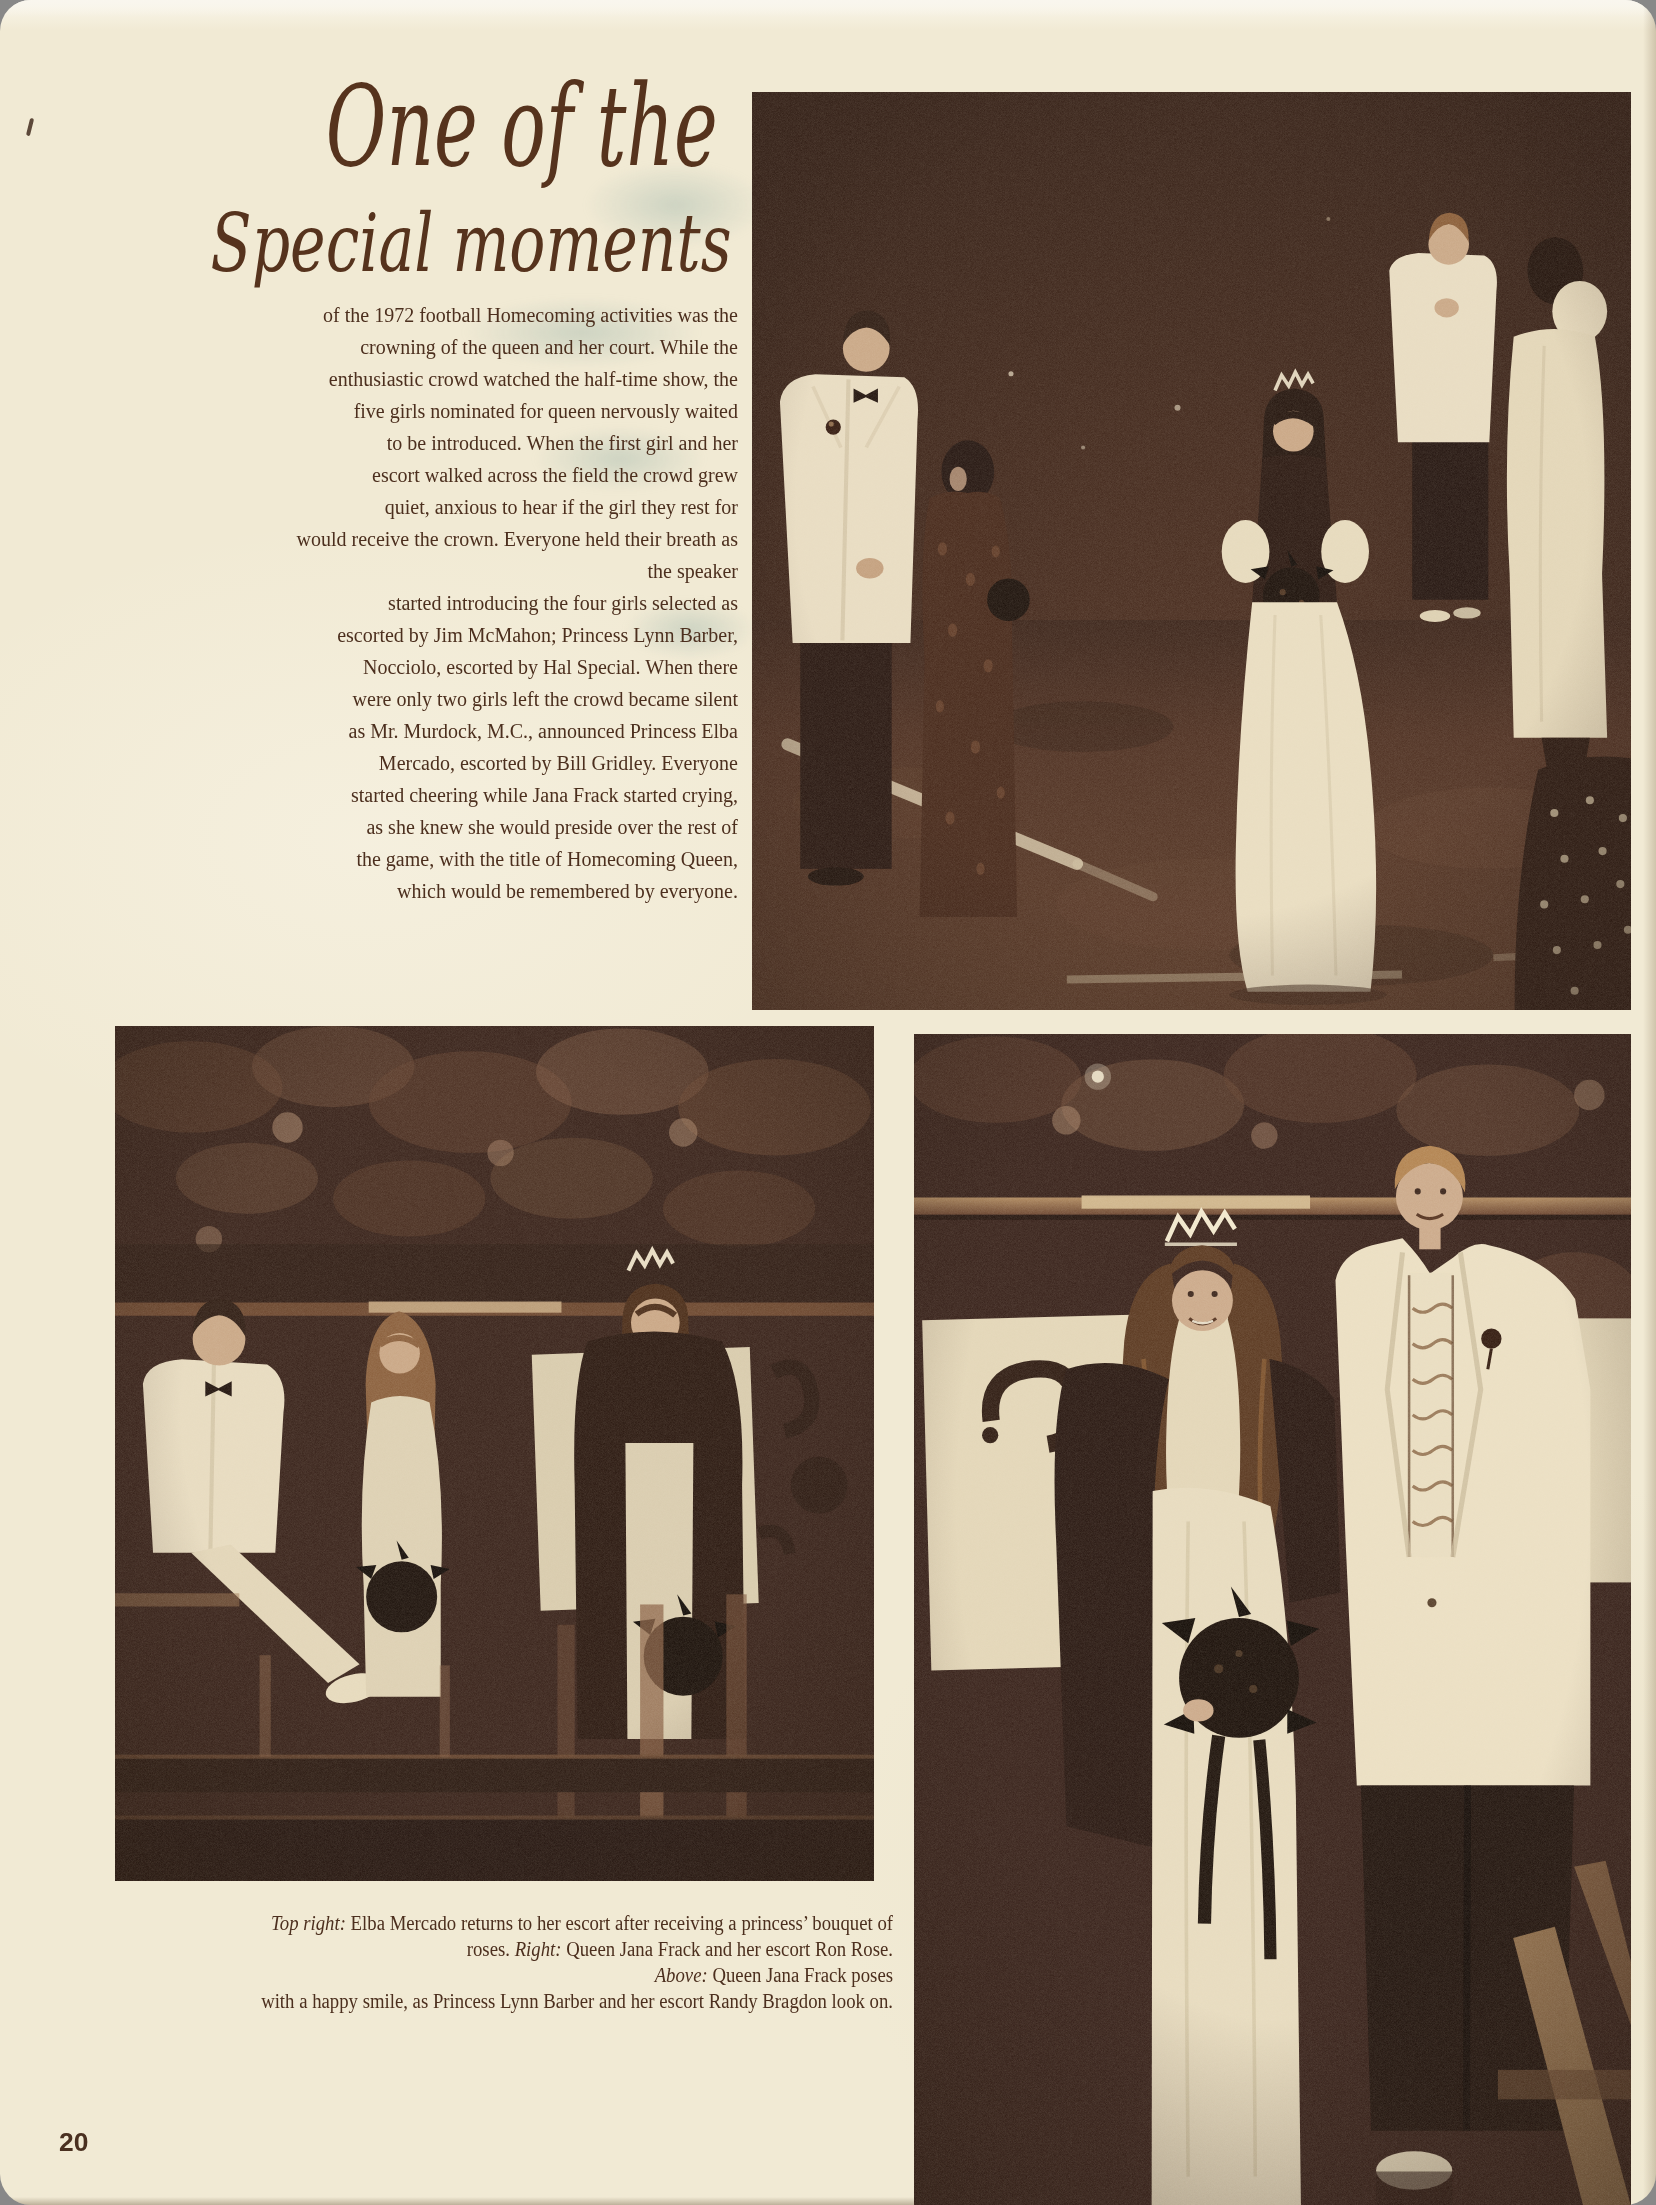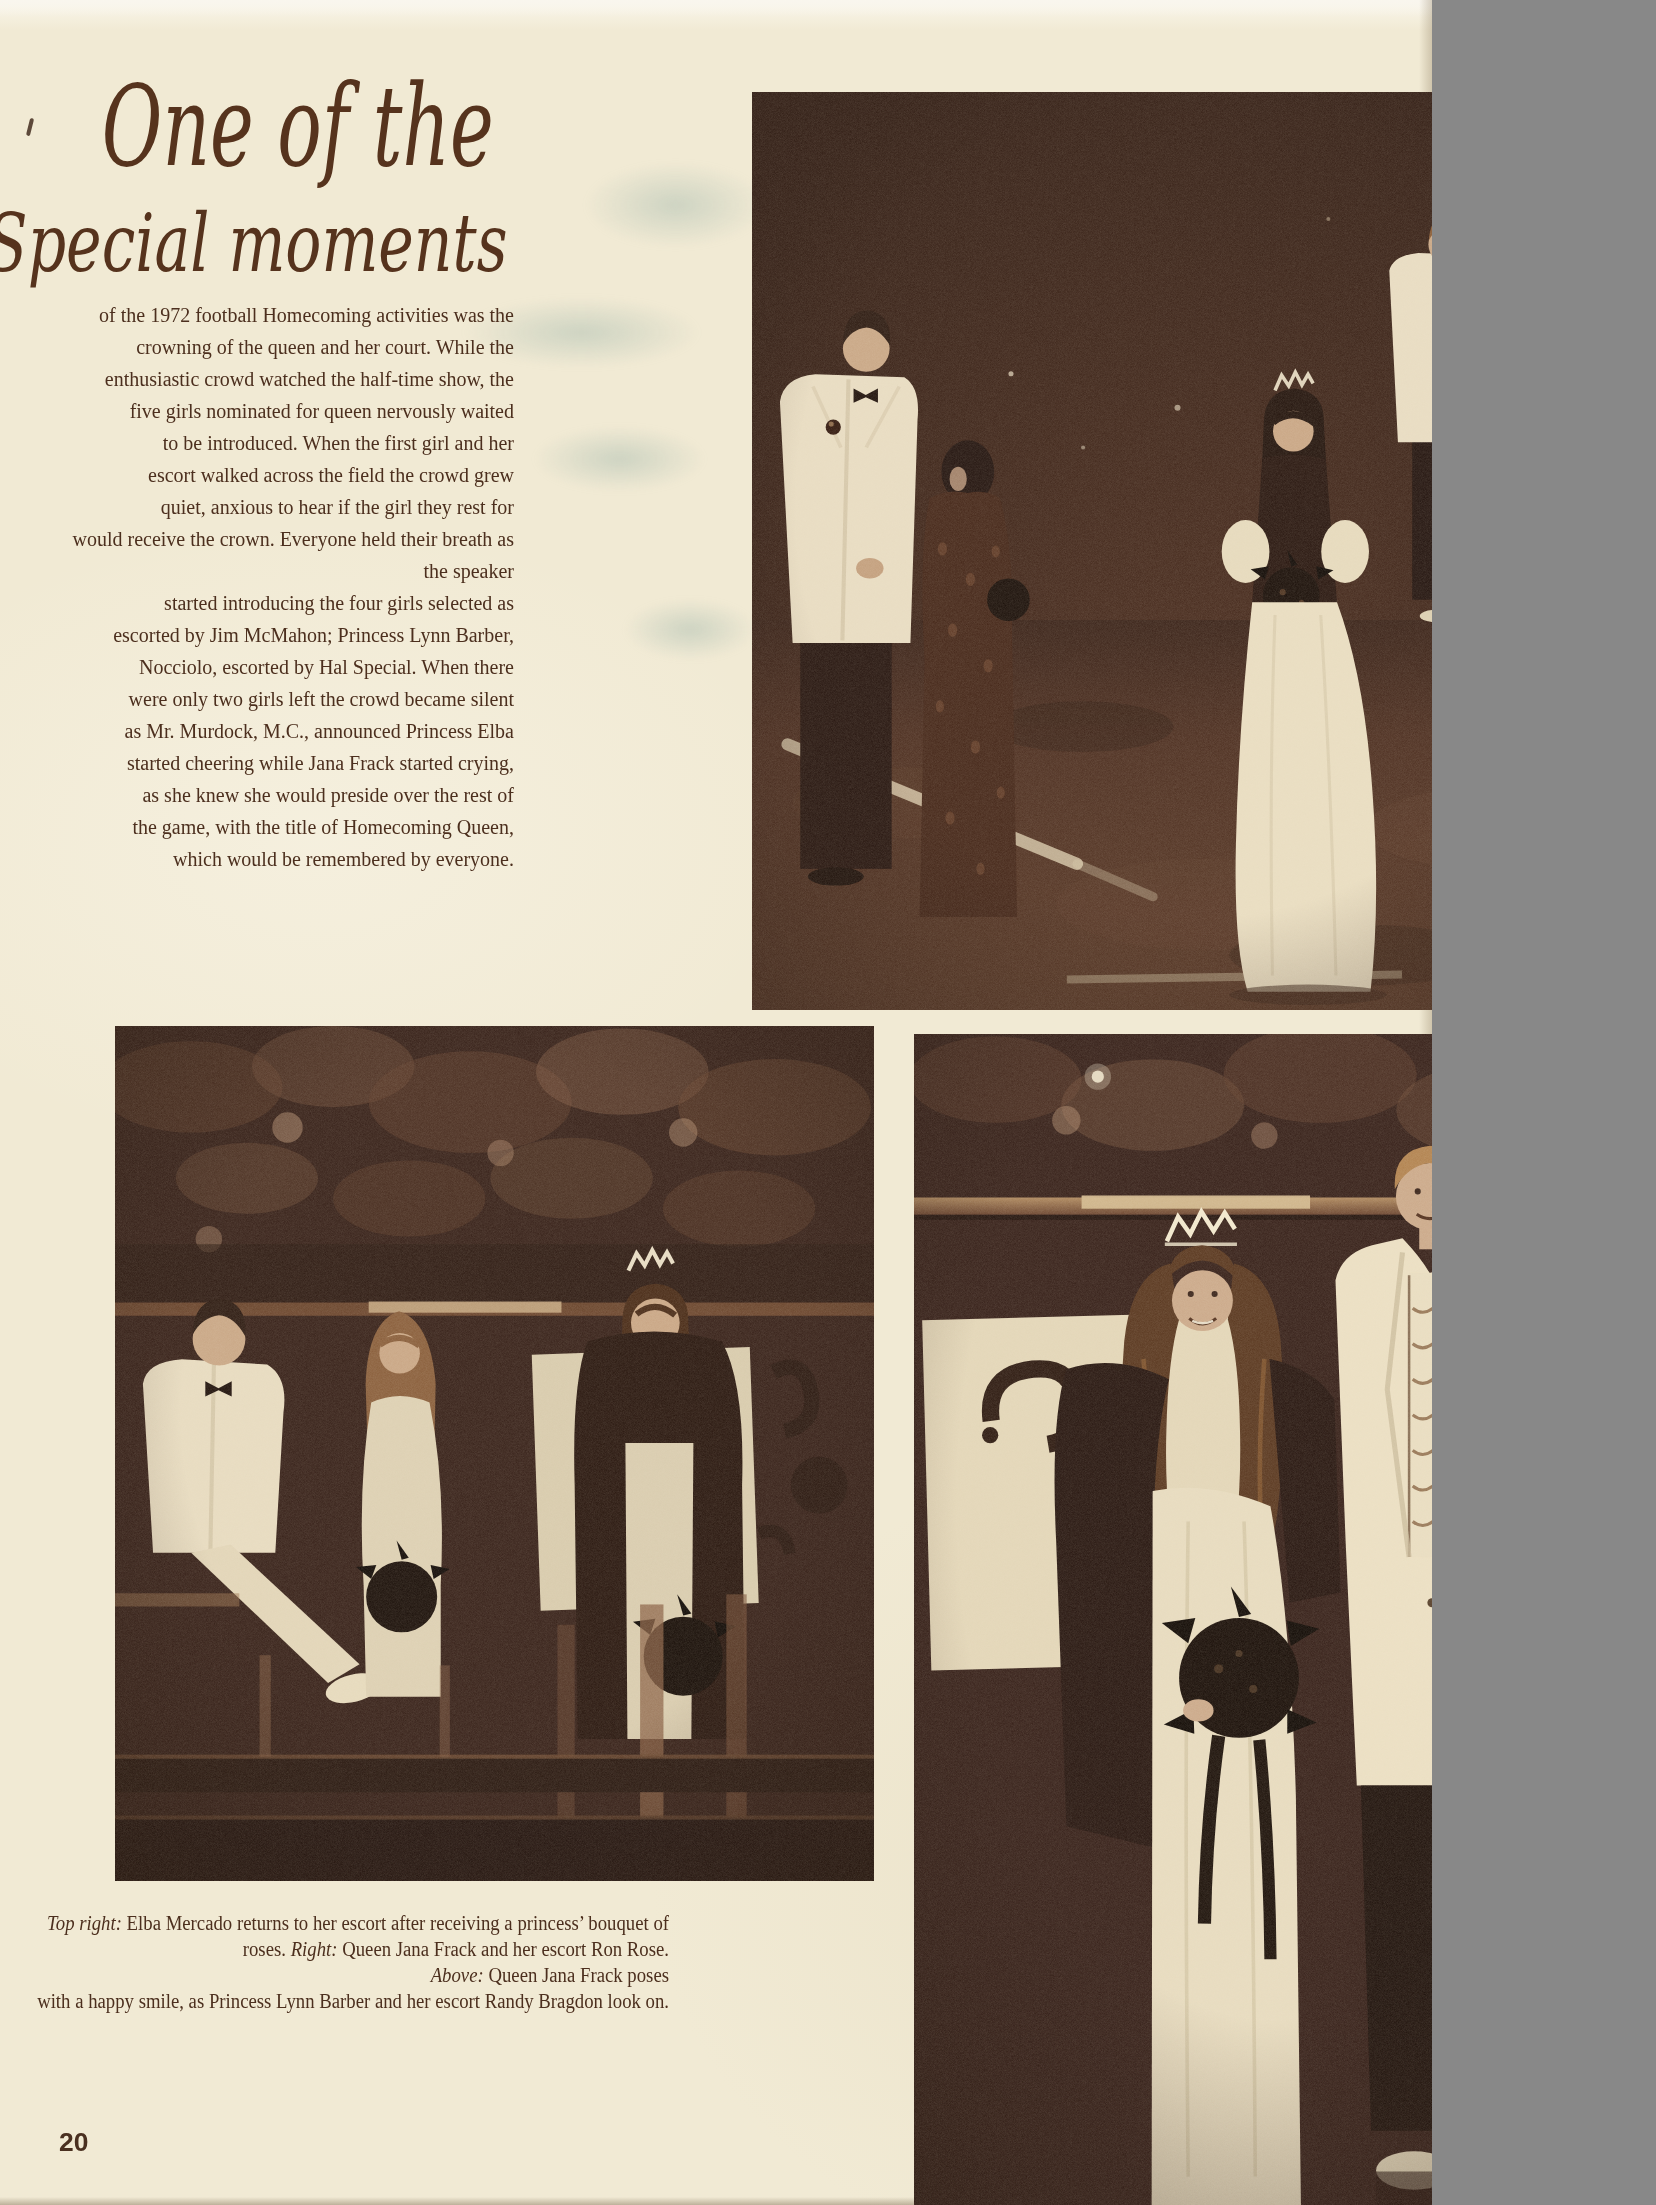--- a/index.html
+++ b/index.html
@@ -4,28 +4,29 @@
 <style>
   :root{
     --paper:#f1ead4;
     --paper-hi:#f8f5ec;
     --ink:#4c2f1e;
     --title-ink:#56331d;
     --photo-dark:#3b241a;
   }
   html,body{margin:0;padding:0;background:#888;}
   .page{
-    position:relative;width:1432px;height:2205px;overflow:hidden;
+    position:relative;width:1656px;height:2205px;overflow:hidden;
     background:var(--paper);
     background-image:
       radial-gradient(ellipse 711px 457px at 22% 38%, rgba(250,246,234,.45), rgba(250,246,234,0) 70%),
       radial-gradient(ellipse 812px 609px at 85% 85%, rgba(222,210,178,.35), rgba(222,210,178,0) 70%),
       linear-gradient(to bottom, rgba(252,250,242,.8) 0px, rgba(252,250,242,0) 30.5px);
     font-family:"Liberation Serif", serif;
     color:var(--ink);
+    border-radius:31px;
   }
   .top-strip{position:absolute;left:0;top:0;width:100%;height:17.3px;
     background:linear-gradient(to bottom,#f9f6ee, rgba(249,246,238,0));}
   .right-edge{position:absolute;right:0;top:0;width:13.2px;height:100%;z-index:1;
     background:linear-gradient(to right, rgba(118,98,66,0), rgba(118,98,66,.28));}
   .bottom-edge{position:absolute;left:0;bottom:0;width:914px;height:8.1px;z-index:1;
     background:linear-gradient(to bottom, rgba(90,70,45,0), rgba(90,70,45,.35));}
   .stray-mark{position:absolute;left:28.4px;top:118px;width:3.6px;height:18.3px;background:#432d1e;
     transform:rotate(14deg);border-radius:2px;opacity:.85;}
   .ghost{position:absolute;filter:blur(3.6px);pointer-events:none;
@@ -84,20 +85,21 @@
       <div class="bline">to be introduced. When the first girl and her</div>
       <div class="bline">escort walked across the field the crowd grew</div>
       <div class="bline">quiet, anxious to hear if the girl they rest for</div>
       <div class="bline">would receive the crown. Everyone held their breath as</div>
       <div class="bline">the speaker</div>
       <div class="bline">started introducing the four girls selected as</div>
       <div class="bline">escorted by Jim McMahon; Princess Lynn Barber,</div>
       <div class="bline">Nocciolo, escorted by Hal Special. When there</div>
       <div class="bline">were only two girls left the crowd became silent</div>
       <div class="bline">as Mr. Murdock, M.C., announced Princess Elba</div>
+      <div class="bline">Mercado, escorted by Bill Gridley. Everyone</div>
       <div class="bline">started cheering while Jana Frack started crying,</div>
       <div class="bline">as she knew she would preside over the rest of</div>
       <div class="bline">the game, with the title of Homecoming Queen,</div>
       <div class="bline">which would be remembered by everyone.</div>
     </div>
 
   <figure class="photo photo1">
     <svg viewBox="0 0 1731 1808" preserveAspectRatio="none">
       <defs>
         <radialGradient id="p1glow" cx="50%" cy="70%" r="80%">

